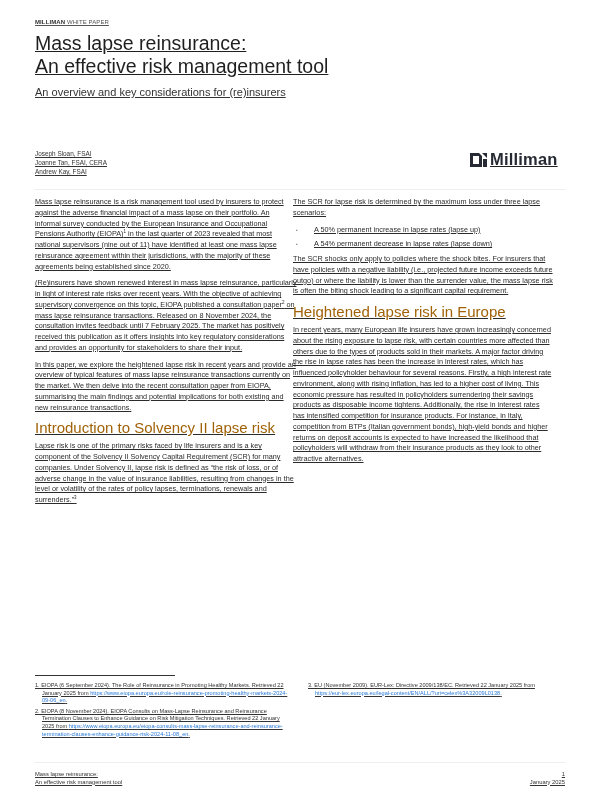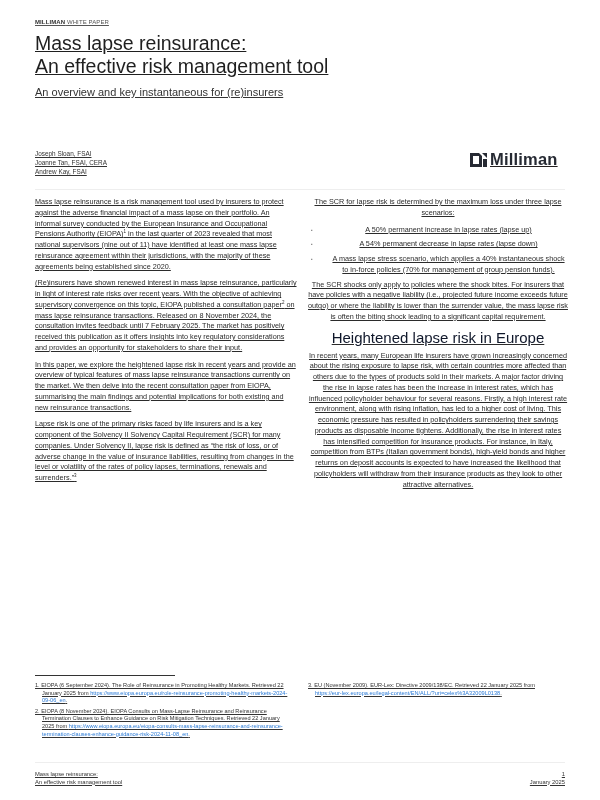--- a/index.html
+++ b/index.html
@@ -13,22 +13,22 @@
   .authors { left: 35px; top: 149px; font-size: 6.4px; line-height: 9px; color: #333; }
   .logo { left: 470px; top: 150px; display: flex; align-items: center; }
   .logo-mark { width: 17px; height: 14px; position: relative; margin-right: 3px; }
   .logo-text { font-size: 16.5px; font-weight: bold; color: #262a33; letter-spacing: 0.2px; }
   .rule { height: 1px; background: #eeeeee; }
   .rule-top { left: 35px; top: 189px; width: 530px; }
   .rule-bottom { left: 35px; top: 762px; width: 530px; }
   .col { font-size: 7.25px; line-height: 10.75px; color: #2b2b2b; width: 262px; }
   .col p { margin: 0 0 6px 0; }
   .col-left { left: 35px; top: 197px; }
-  .col-right { left: 308px; top: 197px; width: 260px; text-align: center; }
-  .col h2 { font-weight: normal; font-size: 15px; line-height: 18px; color: #0f172a; margin: 2px 0 4px 0; }
+  .col-right { left: 293px; top: 197px; width: 260px; }
+  .col h2 { font-weight: normal; font-size: 15px; line-height: 18px; color: #a16207; margin: 2px 0 4px 0; }
   .col ul { list-style: none; margin: 0 0 1px 0; padding: 0; }
   .col li { position: relative; padding-left: 21px; margin-bottom: 4px; }
   .col li::before { content: "\25AA"; position: absolute; left: 3px; top: 0; font-size: 5px; color: #888; }
   sup { font-size: 4.5px; line-height: 0; vertical-align: super; }
   .fn-rule { left: 35px; top: 675px; width: 140px; height: 1px; background: #333; }
   .fn { font-size: 5.6px; line-height: 7.6px; color: #333; width: 255px; }
   .fn .item { padding-left: 7px; text-indent: -7px; margin-bottom: 3px; }
   .fn a { color: #2a7ad6; text-decoration: none; }
   .fn-left { left: 35px; top: 682px; }
   .fn-right { left: 308px; top: 682px; width: 240px; }
@@ -38,21 +38,21 @@
 </head>
 <body>
 
 <div class="abs kicker"><b>MILLIMAN</b> <span>WHITE PAPER</span></div>
 
 <div class="abs title">
   <div>Mass lapse reinsurance:</div>
   <div>An effective risk management tool</div>
 </div>
 
-<div class="abs subtitle">An overview and key instantaneous for (re)insurers</div>
+<div class="abs subtitle">An overview and key considerations for (re)insurers</div>
 
 <div class="abs authors">
   <div>Joseph Sloan, FSAI</div>
   <div>Joanne Tan, FSAI, CERA</div>
   <div>Andrew Kay, FSAI</div>
 </div>
 
 <div class="abs logo">
   <span class="logo-mark">
     <svg width="17" height="14" viewBox="0 0 17 14">
@@ -64,29 +64,29 @@
   </span>
   <span class="logo-text">Milliman</span>
 </div>
 
 <div class="abs rule rule-top"></div>
 
 <div class="abs col col-left">
   <p><span>Mass lapse reinsurance is a risk management tool used by insurers to protect against the adverse financial impact of a mass lapse on their portfolio. An informal survey conducted by the European Insurance and Occupational Pensions Authority (EIOPA)</span><sup>1</sup><span> in the last quarter of 2023 revealed that most national supervisors (nine out of 11) have identified at least one mass lapse reinsurance agreement within their jurisdictions, with the majority of these agreements being established since 2020.</span></p>
   <p><span>(Re)insurers have shown renewed interest in mass lapse reinsurance, particularly in light of interest rate risks over recent years. With the objective of achieving supervisory convergence on this topic, EIOPA published a consultation paper</span><sup>2</sup><span> on mass lapse reinsurance transactions. Released on 8 November 2024, the consultation invites feedback until 7 February 2025. The market has positively received this publication as it offers insights into key regulatory considerations and provides an opportunity for stakeholders to share their input.</span></p>
   <p>In this paper, we explore the heightened lapse risk in recent years and provide an overview of typical features of mass lapse reinsurance transactions currently on the market. We then delve into the recent consultation paper from EIOPA, summarising the main findings and potential implications for both existing and new reinsurance transactions.</p>
+  <h2>Introduction to Solvency II lapse risk</h2>
   <p><span>Lapse risk is one of the primary risks faced by life insurers and is a key component of the Solvency II Solvency Capital Requirement (SCR) for many companies. Under Solvency II, lapse risk is defined as “the risk of loss, or of adverse change in the value of insurance liabilities, resulting from changes in the level or volatility of the rates of policy lapses, terminations, renewals and surrenders.”</span><sup>3</sup></p>
 </div>
 
 <div class="abs col col-right">
   <p>The SCR for lapse risk is determined by the maximum loss under three lapse scenarios:</p>
   <ul>
     <li>A 50% permanent increase in lapse rates (lapse up)</li>
     <li>A 54% permanent decrease in lapse rates (lapse down)</li>
-    <li>A mass lapse stress scenario, which applies a 40% instantaneous shock to in-force policies (70% for management of group pension funds).</li>
   </ul>
   <p>The SCR shocks only apply to policies where the shock bites. For insurers that have policies with a negative liability (i.e., projected future income exceeds future outgo) or where the liability is lower than the surrender value, the mass lapse risk is often the biting shock leading to a significant capital requirement.</p>
   <h2>Heightened lapse risk in Europe</h2>
   <p>In recent years, many European life insurers have grown increasingly concerned about the rising exposure to lapse risk, with certain countries more affected than others due to the types of products sold in their markets. A major factor driving the rise in lapse rates has been the increase in interest rates, which has influenced policyholder behaviour for several reasons. Firstly, a high interest rate environment, along with rising inflation, has led to a higher cost of living. This economic pressure has resulted in policyholders surrendering their savings products as disposable income tightens. Additionally, the rise in interest rates has intensified competition for insurance products. For instance, in Italy, competition from BTPs (Italian government bonds), high-yield bonds and higher returns on deposit accounts is expected to have increased the likelihood that policyholders will withdraw from their insurance products as they look to other attractive alternatives.</p>
 </div>
 
 <div class="abs fn-rule"></div>
 
 <div class="abs fn fn-left">
   <div class="item"><span>1. EIOPA (6 September 2024). The Role of Reinsurance in Promoting Healthy Markets. Retrieved 22 January 2025 from </span><a>https://www.eiopa.europa.eu/role-reinsurance-promoting-healthy-markets-2024-09-06_en</a><span>.</span></div>

